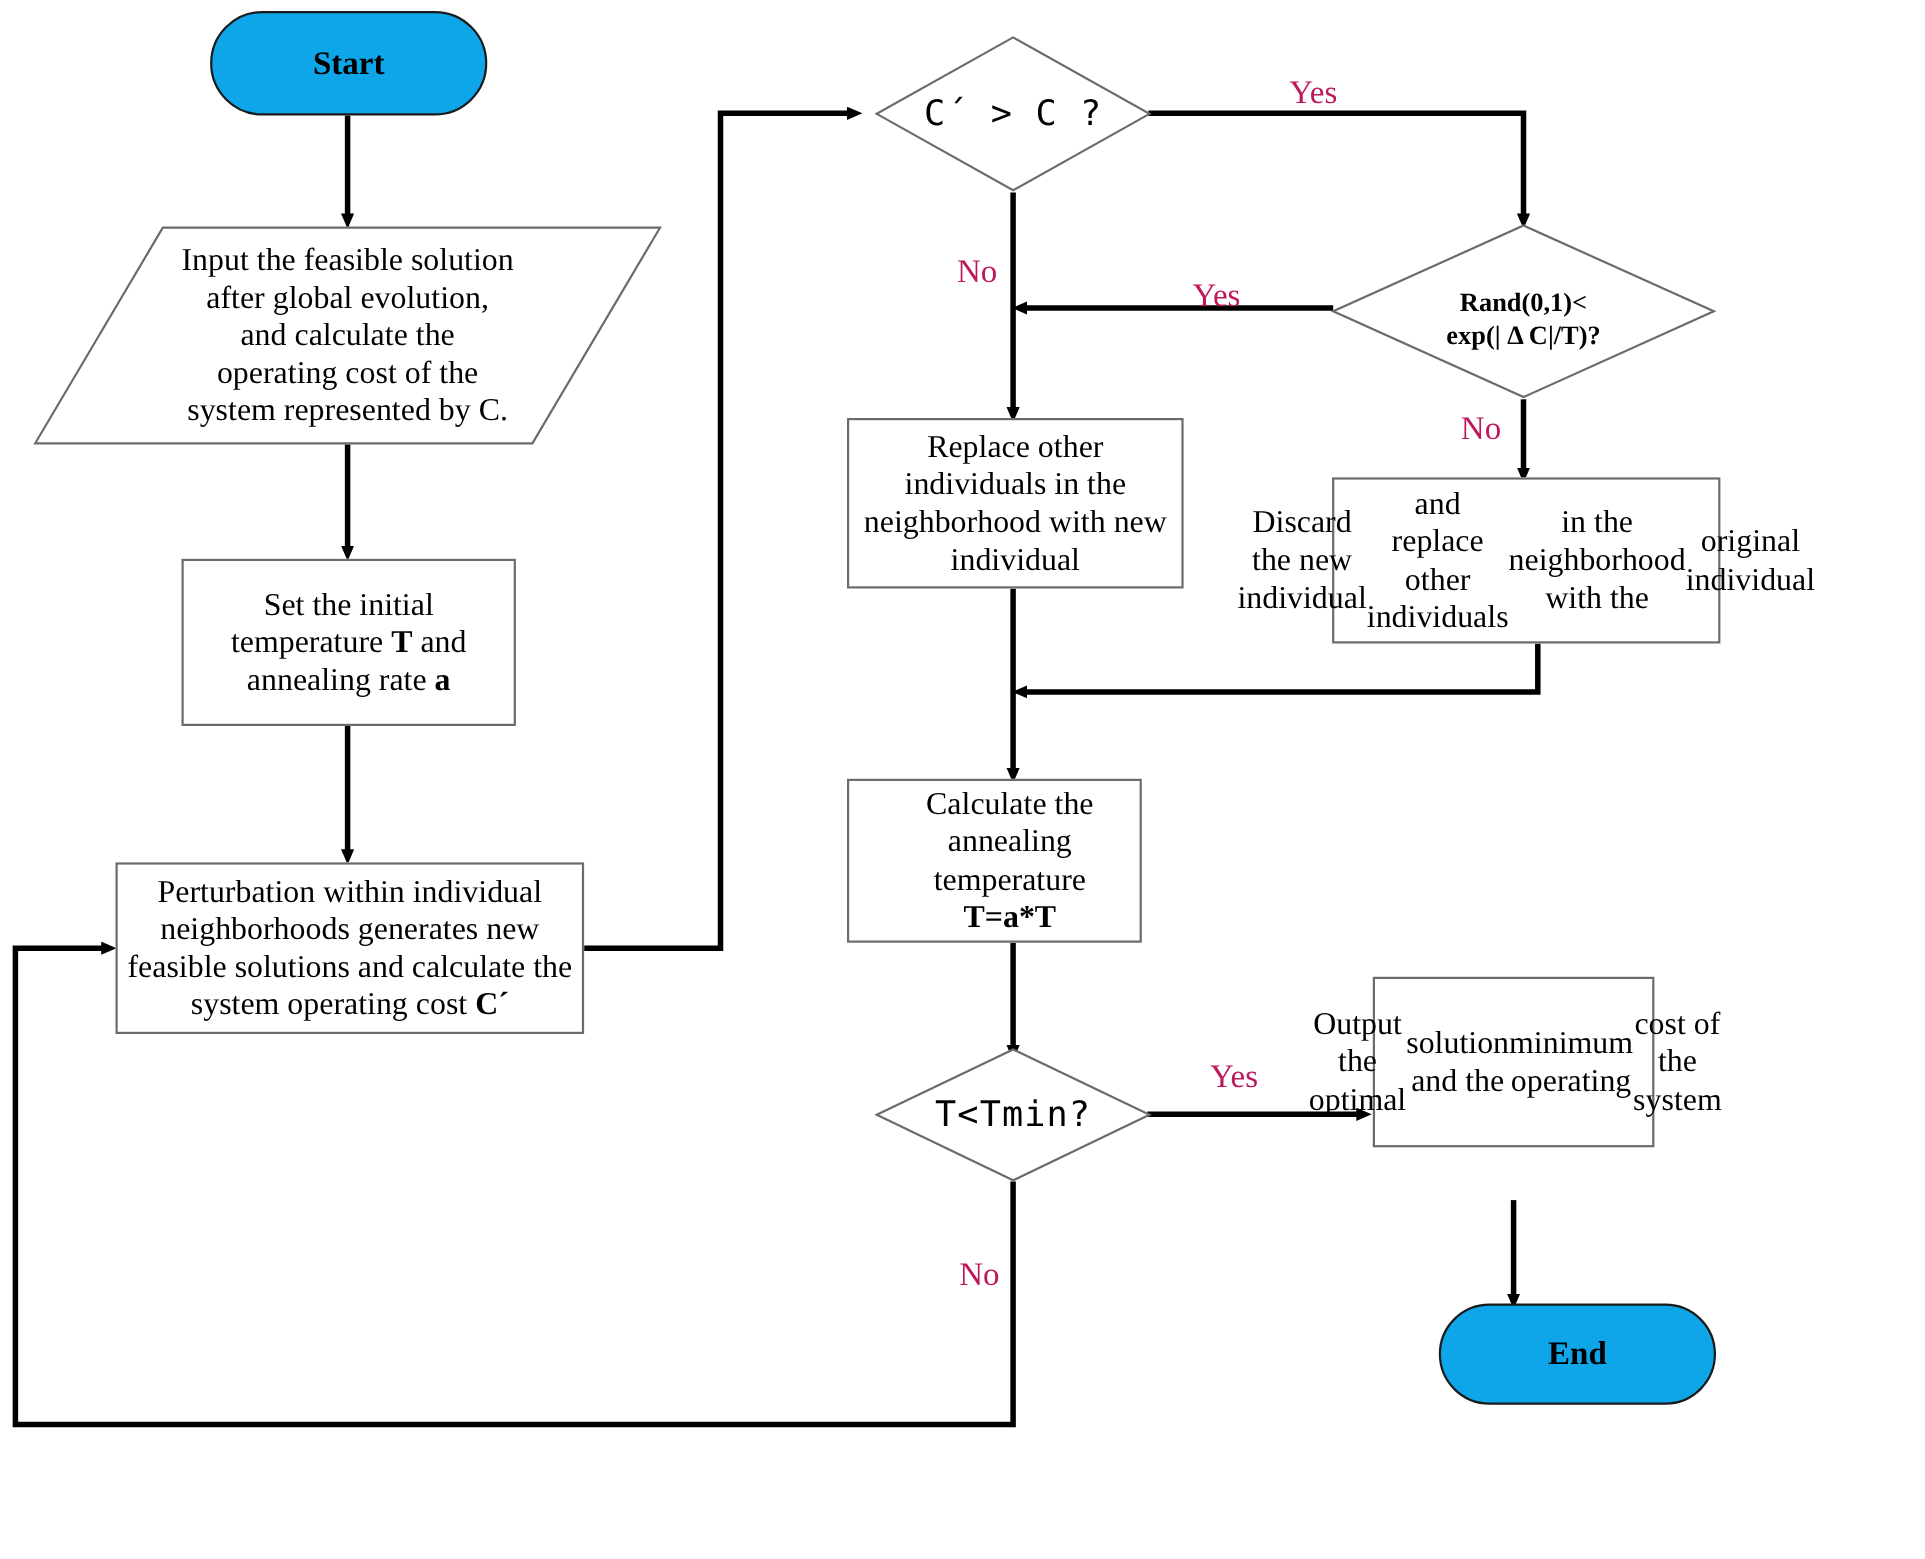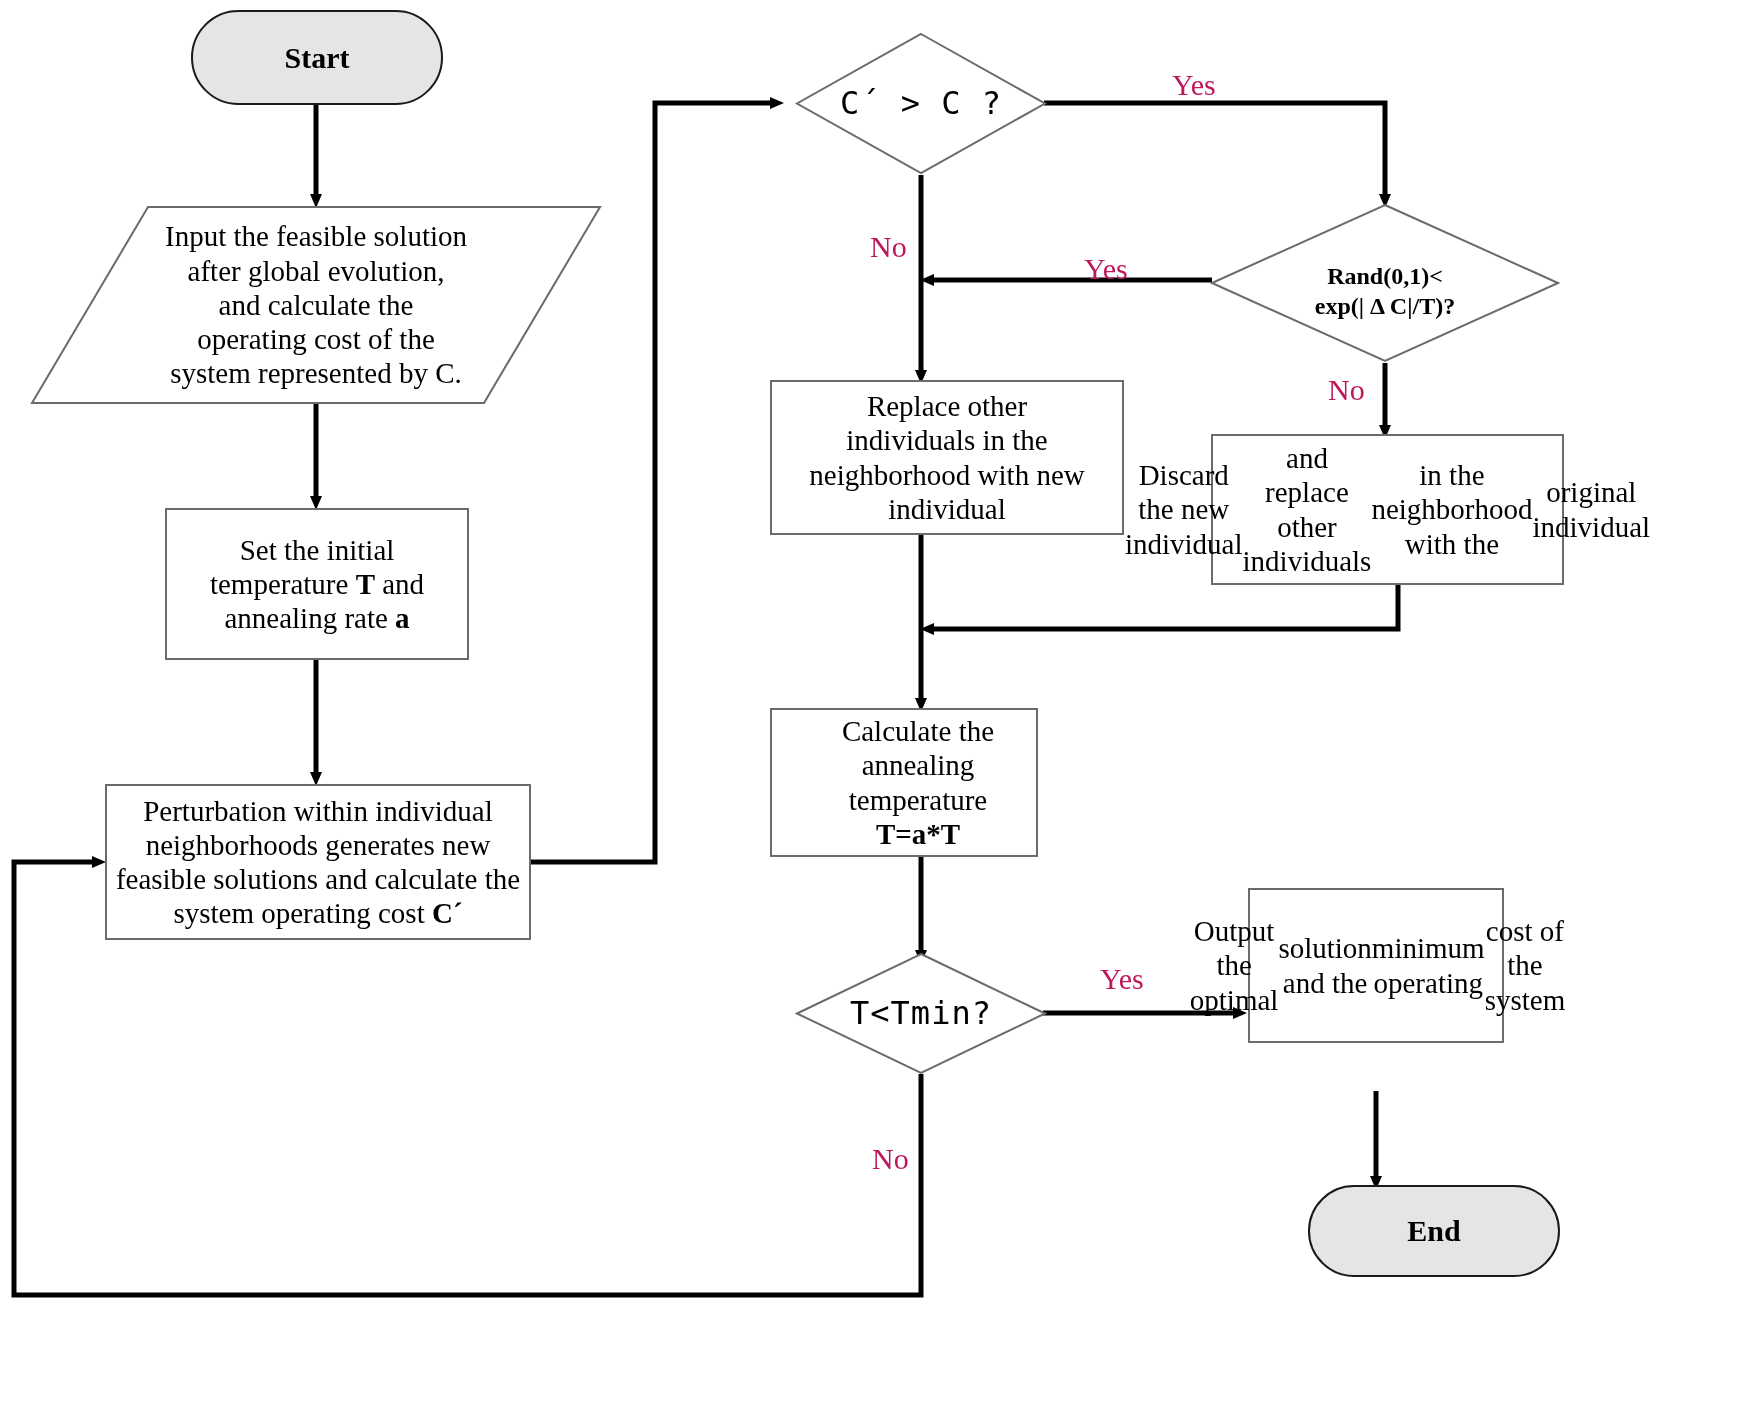--- a/index.html
+++ b/index.html
@@ -29,21 +29,21 @@
     display: flex;
     align-items: center;
     justify-content: center;
     text-align: center;
     color: #000000;
     line-height: 1.18;
   }
   .terminator {
     border: 2px solid #1a1a1a;
     border-radius: 60px;
-    background: #e5e5e5;
+    background: #0ea5e9;
     font-weight: bold;
     font-size: 30px;
   }
   .process {
     border: 2px solid #6b6b6b;
     background: #ffffff;
     font-size: 29px;
     padding: 4px 8px;
   }
   .io-parallelogram {
@@ -179,21 +179,21 @@
   <div class="node decision" style="left:1210px; top:203px; width:350px; height:160px;">
     <svg class="shape" viewBox="0 0 350 160" preserveAspectRatio="none">
       <polygon points="175,2 348,80 175,158 2,80" fill="#ffffff" stroke="#6b6b6b" stroke-width="2"></polygon>
     </svg>
     <div class="dec-text bold-label">
       <div>Rand(0,1)&lt;</div>
       <div>exp(| Δ C|/T)?</div>
     </div>
   </div>
 
-  <div class="node process" style="left:770px; top:380px; width:354px; height:155px; flex-direction:column;">
+  <div class="node process" style="left:770px; top:380px; width:306px; height:155px; flex-direction:column;">
     <div>Replace other</div>
     <div>individuals in the</div>
     <div>neighborhood with new</div>
     <div>individual</div>
   </div>
 
   <div class="node process" style="left:1211px; top:434px; width:353px; height:151px; flex-direction:row;">
     <div>Discard the new individual</div>
     <div>and replace other individuals</div>
     <div>in the neighborhood with the</div>

